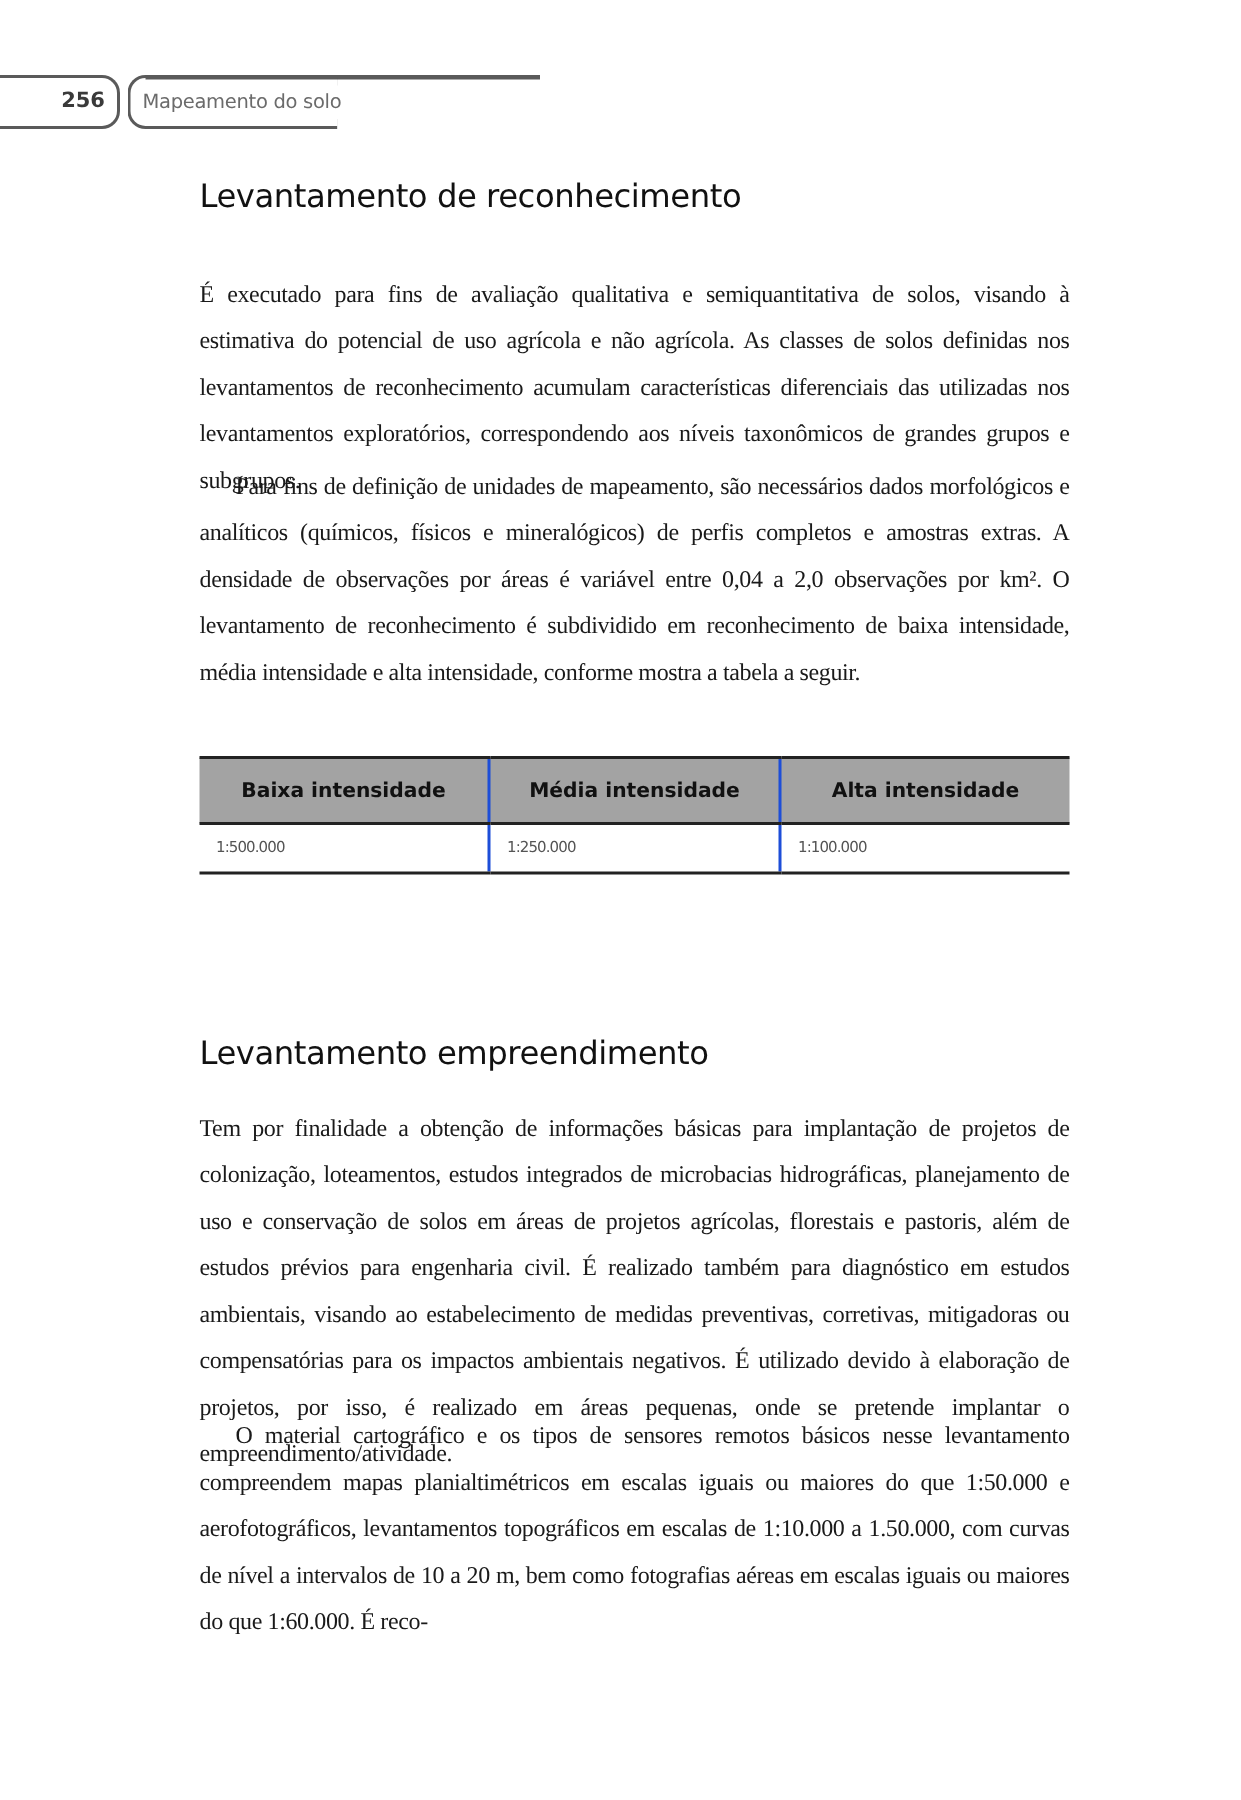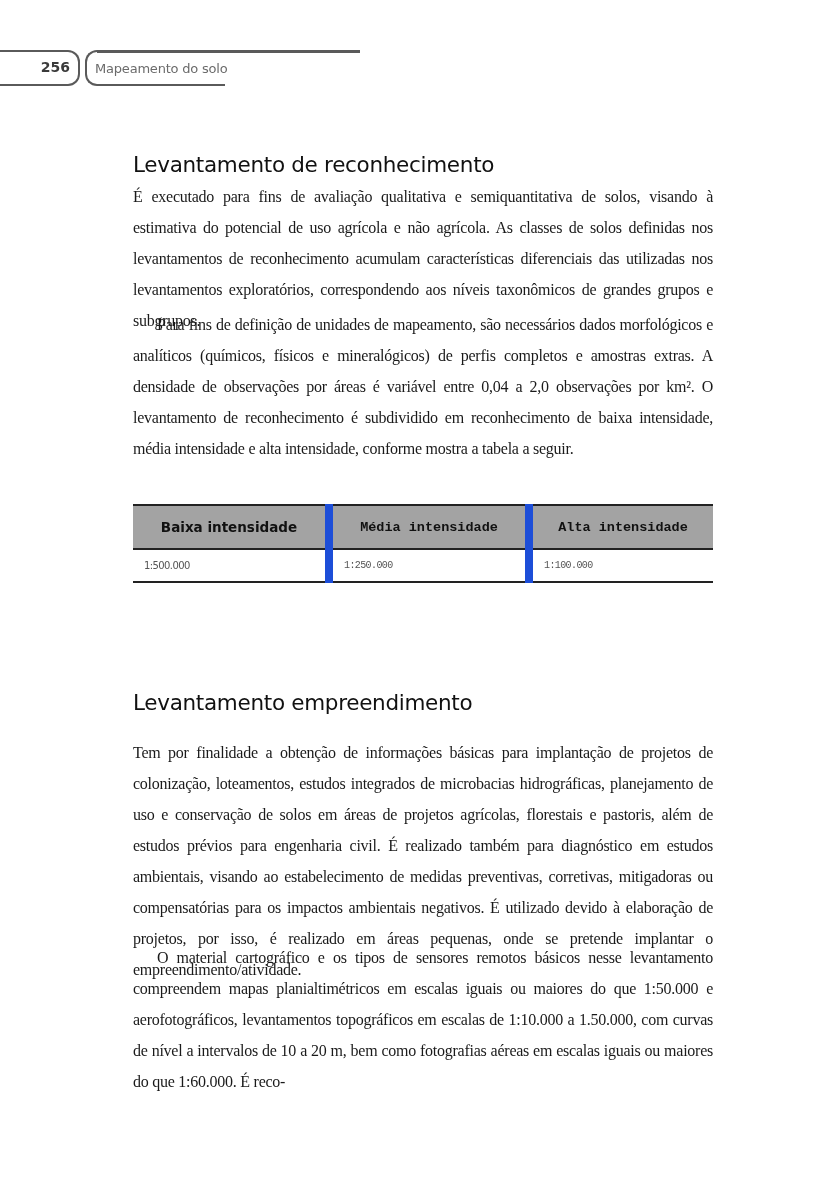--- a/index.html
+++ b/index.html
@@ -48,37 +48,37 @@
     border-collapse: collapse; font-family: "DejaVu Sans", sans-serif;
   }
   .tbl th {
     background: #a3a3a3; height: 42px; font-size: 13.5px; font-weight: bold; color: #111;
     border-top: 2px solid #222; border-bottom: 2px solid #222; text-align: center; padding: 0;
   }
   .tbl td {
     height: 31px; font-size: 10px; color: #555; padding: 0 0 0 11px; letter-spacing: -0.6px;
     border-bottom: 2px solid #222;
   }
-  .tbl th + th, .tbl td + td { border-left: 8px solid #1d4ed8; font-family: Liberation Mono, monospace; }
+  .tbl th + th, .tbl td + td { border-left: 2px solid #1d4ed8; }
   .tbl .c1 { width: 192px; }
   .tbl .c2 { width: 192px; }
 </style>
 </head>
 <body>
 
 <div class="run-header">
   <div class="pg-box">
     <span class="pg-num">256</span>
   </div>
   <div class="chap-top-line"></div>
   <div class="chap-box"></div>
   <span class="chap-title">Mapeamento do solo</span>
 </div>
 
-<h2 class="h2" style="top:152px;text-align:right;">Levantamento de reconhecimento</h2>
+<h2 class="h2" style="top:119px;text-align:right;">Levantamento de reconhecimento</h2>
 <p class="para" style="top:181px;">É executado para fins de avaliação qualitativa e semiquantitativa de solos, visando à estimativa do potencial de uso agrícola e não agrícola. As classes de solos definidas nos levantamentos de reconhecimento acumulam características diferenciais das utilizadas nos levantamentos exploratórios, correspondendo aos níveis taxonômicos de grandes grupos e subgrupos.</p>
 <p class="para indent" style="top:309px;">Para fins de definição de unidades de mapeamento, são necessários dados morfológicos e analíticos (químicos, físicos e mineralógicos) de perfis completos e amostras extras. A densidade de observações por áreas é variável entre 0,04 a 2,0 observações por km². O levantamento de reconhecimento é subdividido em reconhecimento de baixa intensidade, média intensidade e alta intensidade, conforme mostra a tabela a seguir.</p>
 
 <table class="tbl">
   <thead>
     <tr>
       <th class="c1">Baixa intensidade</th>
       <th class="c2">Média intensidade</th>
       <th>Alta intensidade</th>
     </tr>

